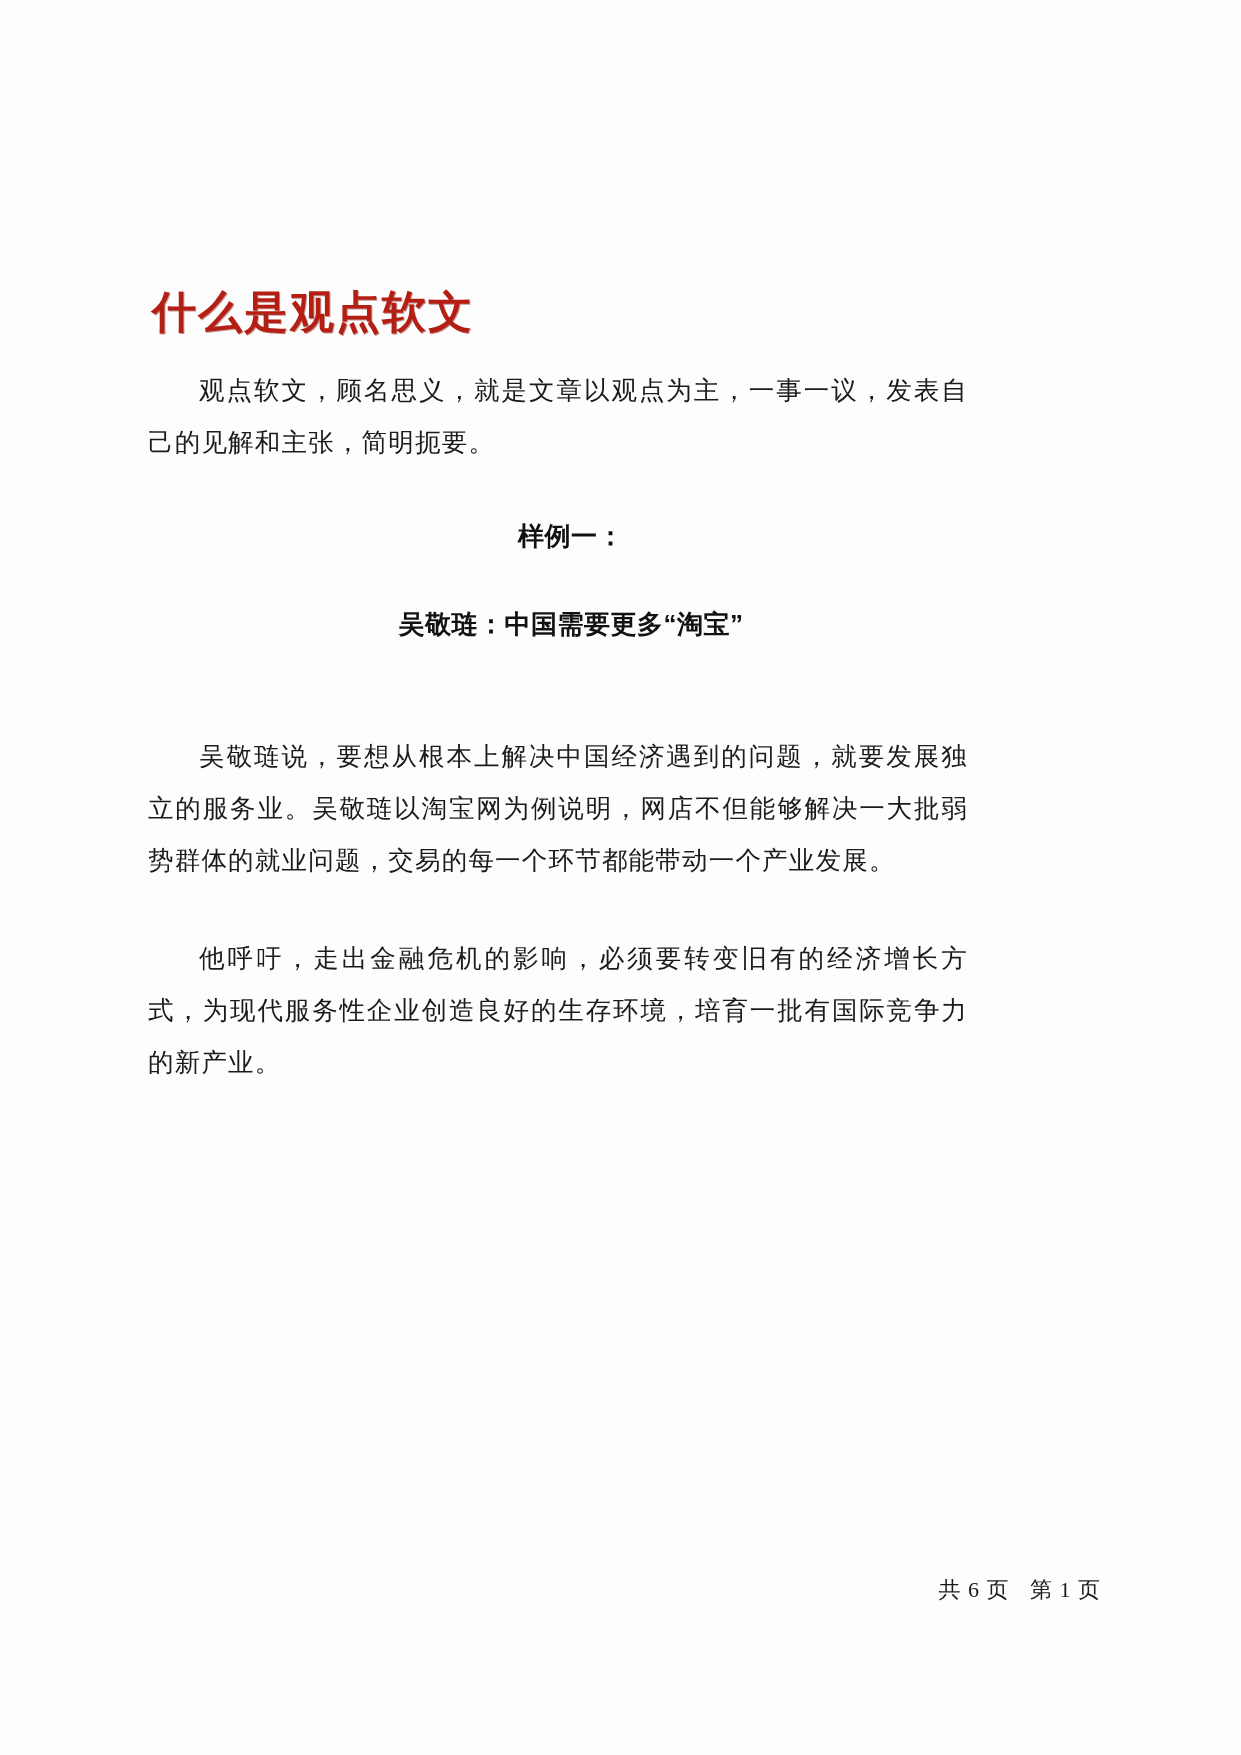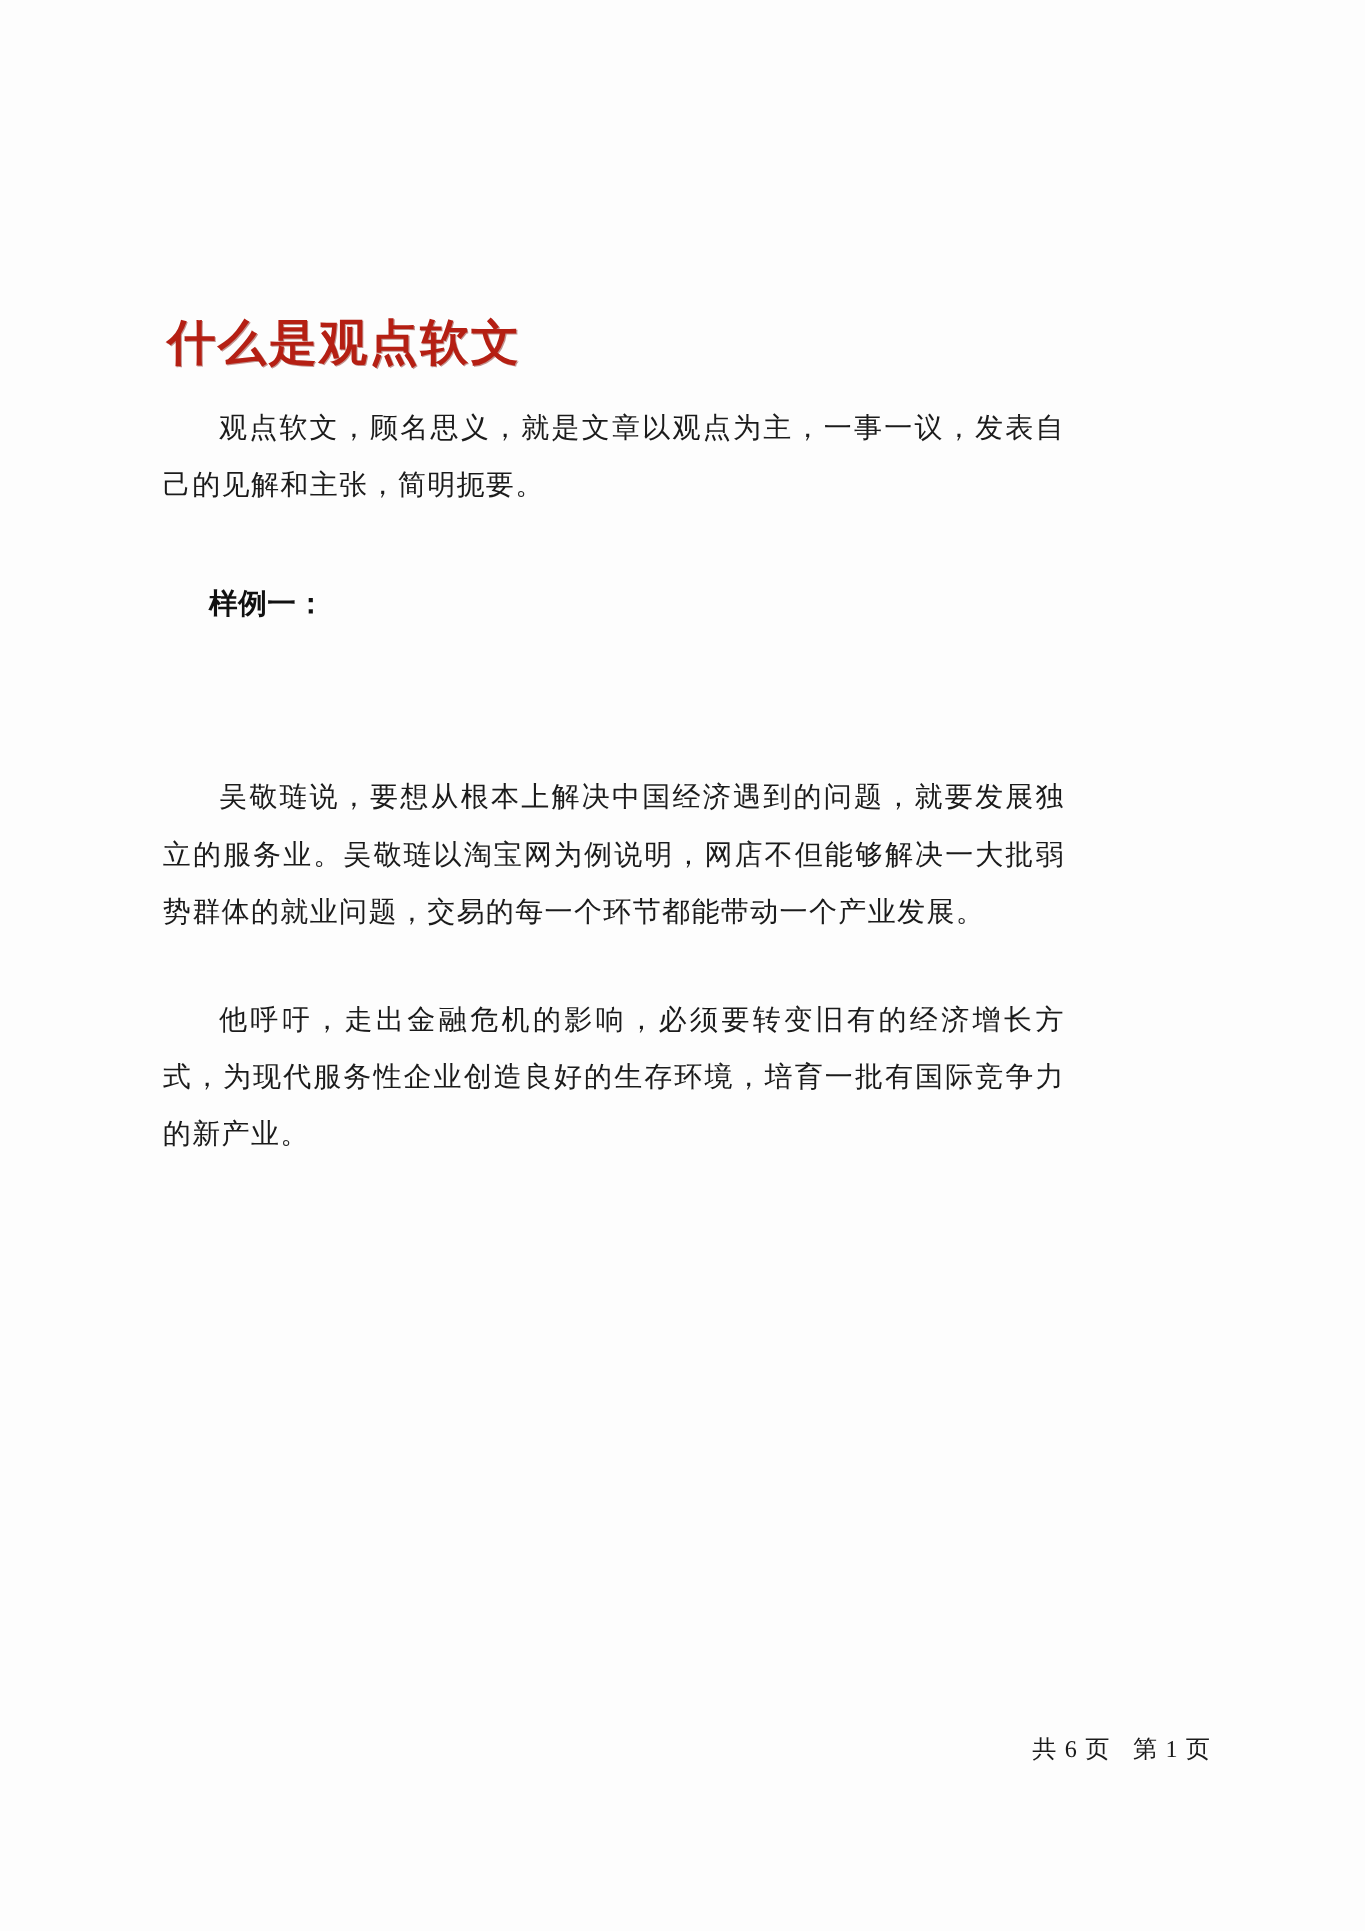--- a/index.html
+++ b/index.html
@@ -29,39 +29,40 @@
     color: #b51f13;
     letter-spacing: 2px;
     position: absolute;
     left: 152px;
     top: 255px;
     line-height: 1.25;
     text-shadow: 1px 1px 0 rgba(120,15,8,0.45);
     white-space: nowrap;
   }
   .body-para {
-    font-family: Liberation Mono, monospace;
+    font-family: Liberation Serif, serif;
     font-size: 25.5px;
     color: #1b1b1b;
     line-height: 52px;
     text-align: justify;
     text-justify: inter-ideograph;
     text-indent: 2em;
     margin: 0;
     letter-spacing: 1.2px;
   }
   .sub-head {
     font-family: "Liberation Sans", "DejaVu Sans", sans-serif;
     font-weight: bold;
     font-size: 26px;
     color: #111111;
-    margin: 16px;
+    margin: 4px;
     text-indent: 1em;
     letter-spacing: 0.5px;
     line-height: 46px;
+    text-align: center;
   }
   .gap-sm { height: 34px; }
   .gap-md { height: 40px; }
   .gap-lg { height: 46px; }
   .footer {
     position: absolute;
     right: 140px;
     bottom: 150px;
     font-family: Liberation Serif, serif;
     font-size: 22px;
@@ -82,20 +83,21 @@
   <div class="content" style="top:365px;">
 
     <p class="body-para">观点软文，顾名思义，就是文章以观点为主，一事一议，发表自己的见解和主张，简明扼要。</p>
 
     <div class="gap-md"></div>
 
     <p class="sub-head">样例一：</p>
 
     <div class="gap-sm"></div>
 
+    <p class="sub-head">吴敬琏：中国需要更多“淘宝”</p>
 
     <div class="gap-sm"></div>
 
 
     <div class="gap-lg"></div>
 
     <p class="body-para">吴敬琏说，要想从根本上解决中国经济遇到的问题，就要发展独立的服务业。吴敬琏以淘宝网为例说明，网店不但能够解决一大批弱势群体的就业问题，交易的每一个环节都能带动一个产业发展。</p>
 
     <div class="gap-lg"></div>
 

